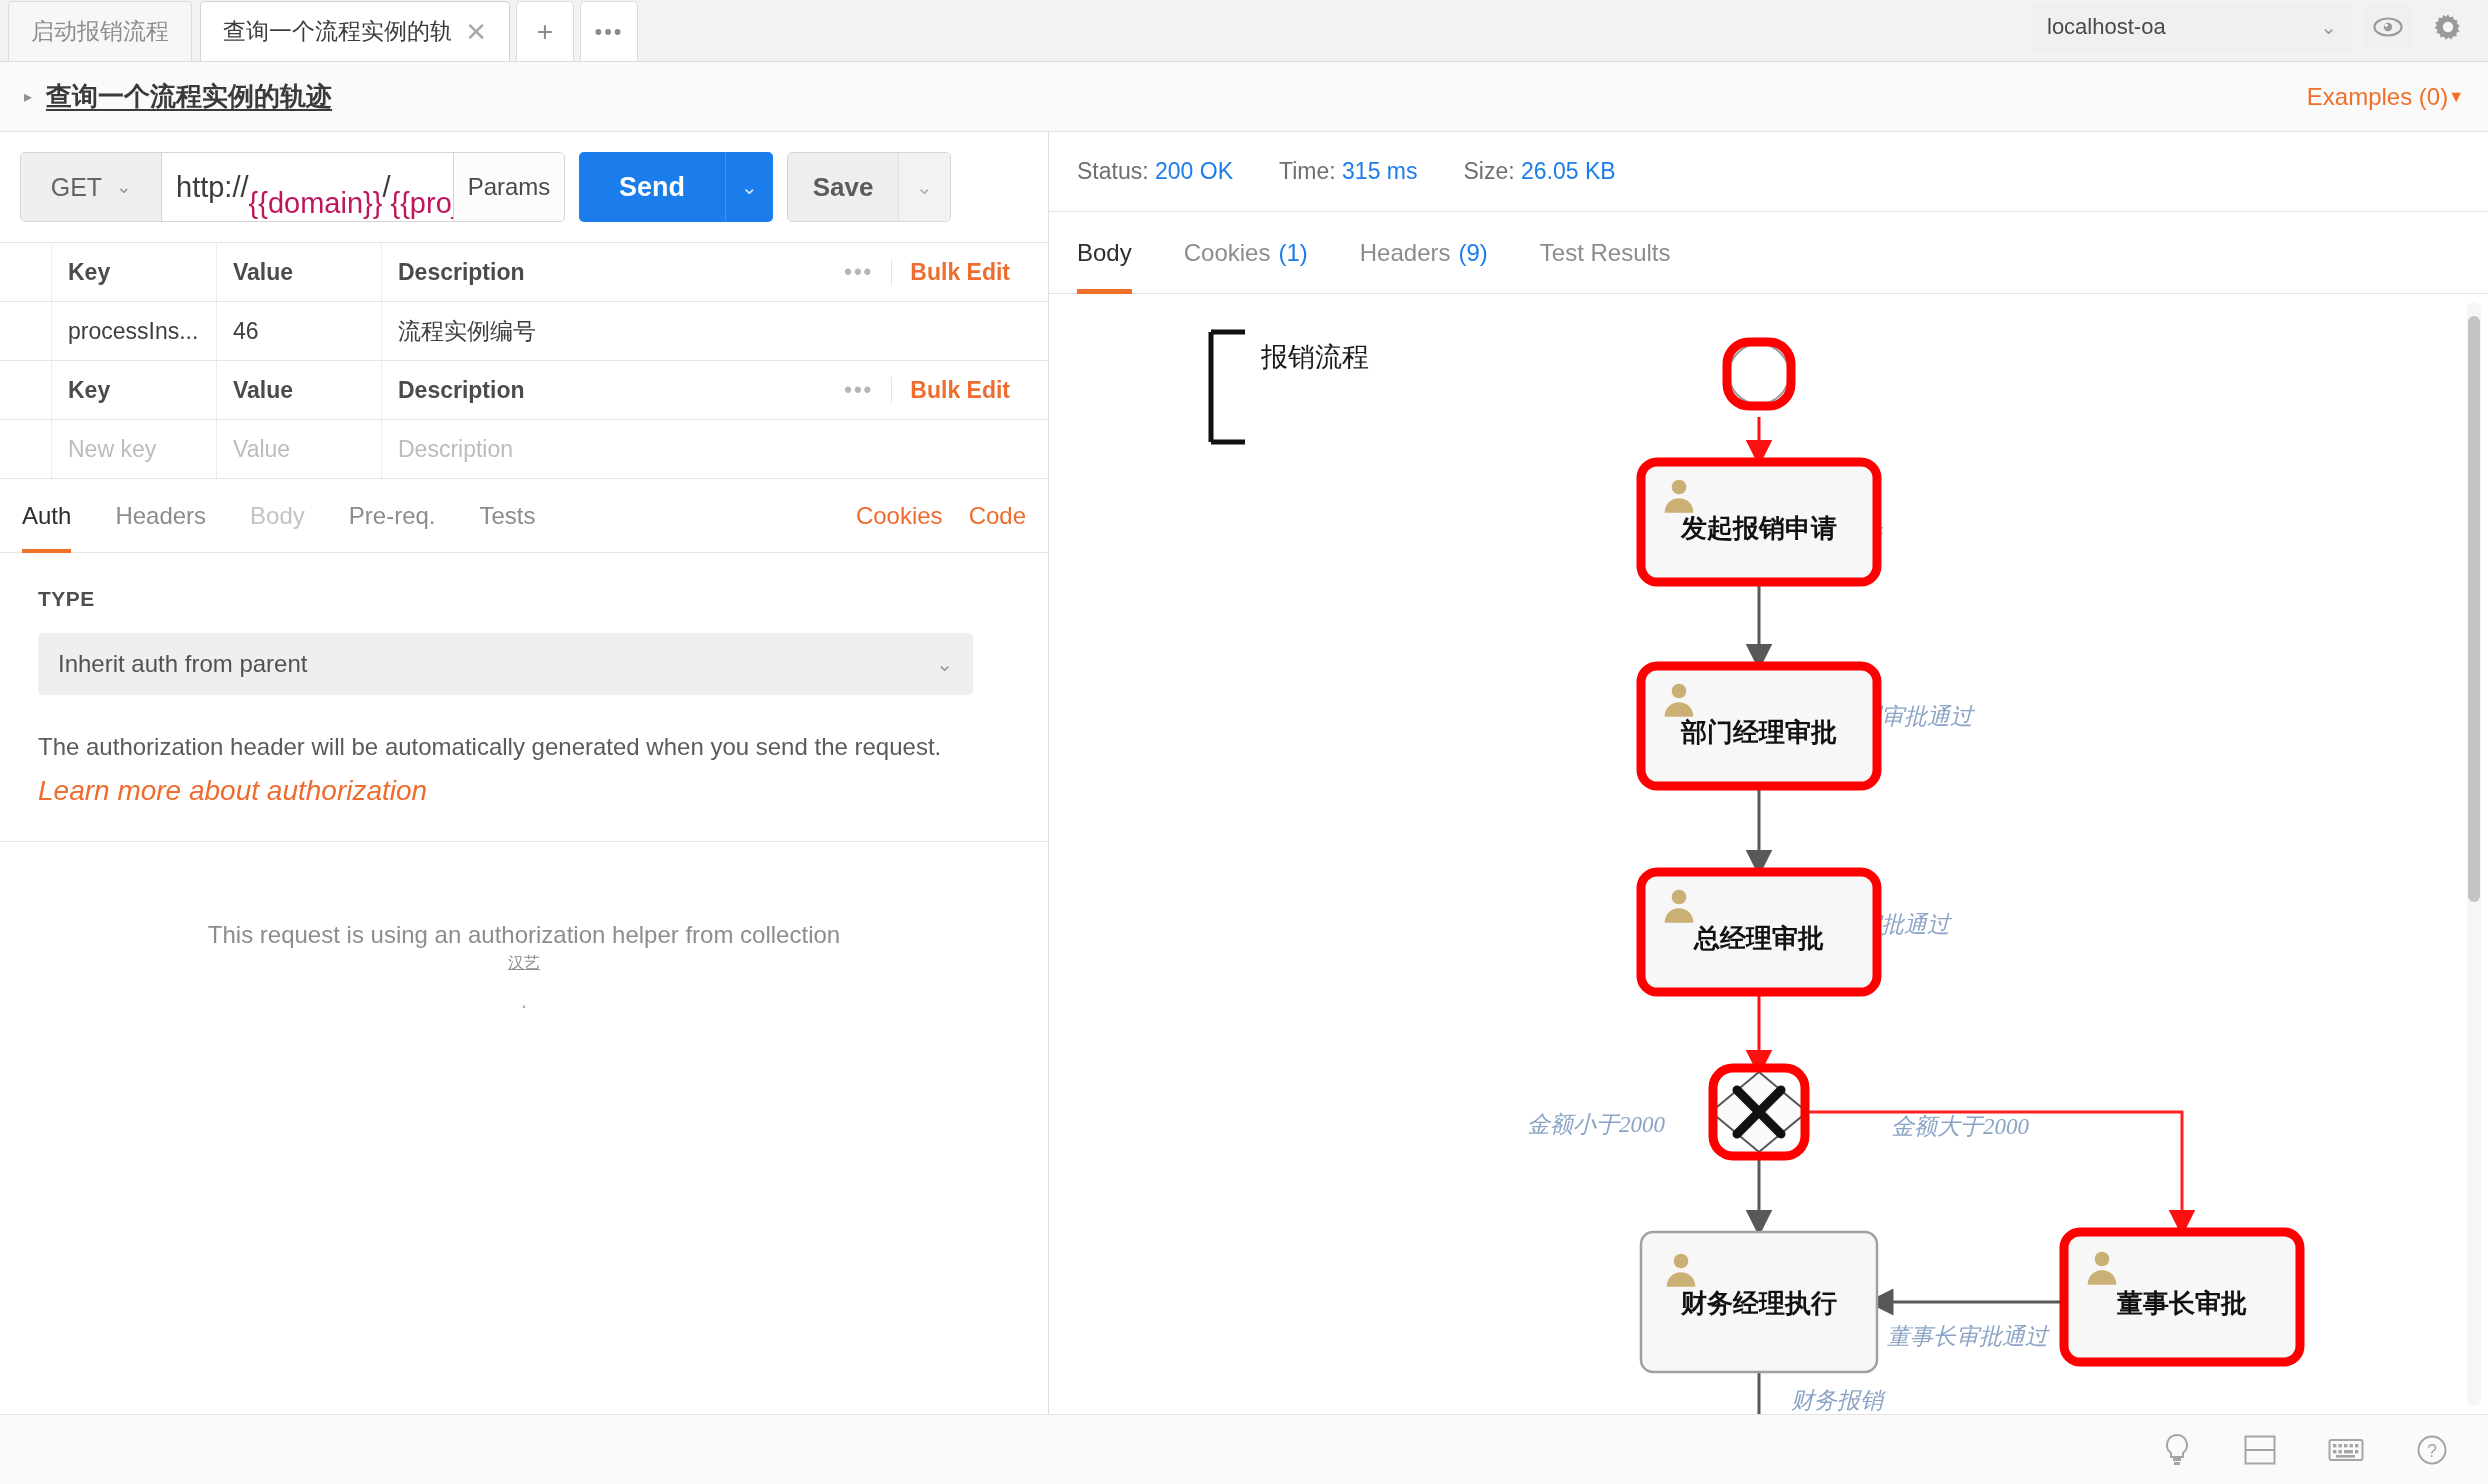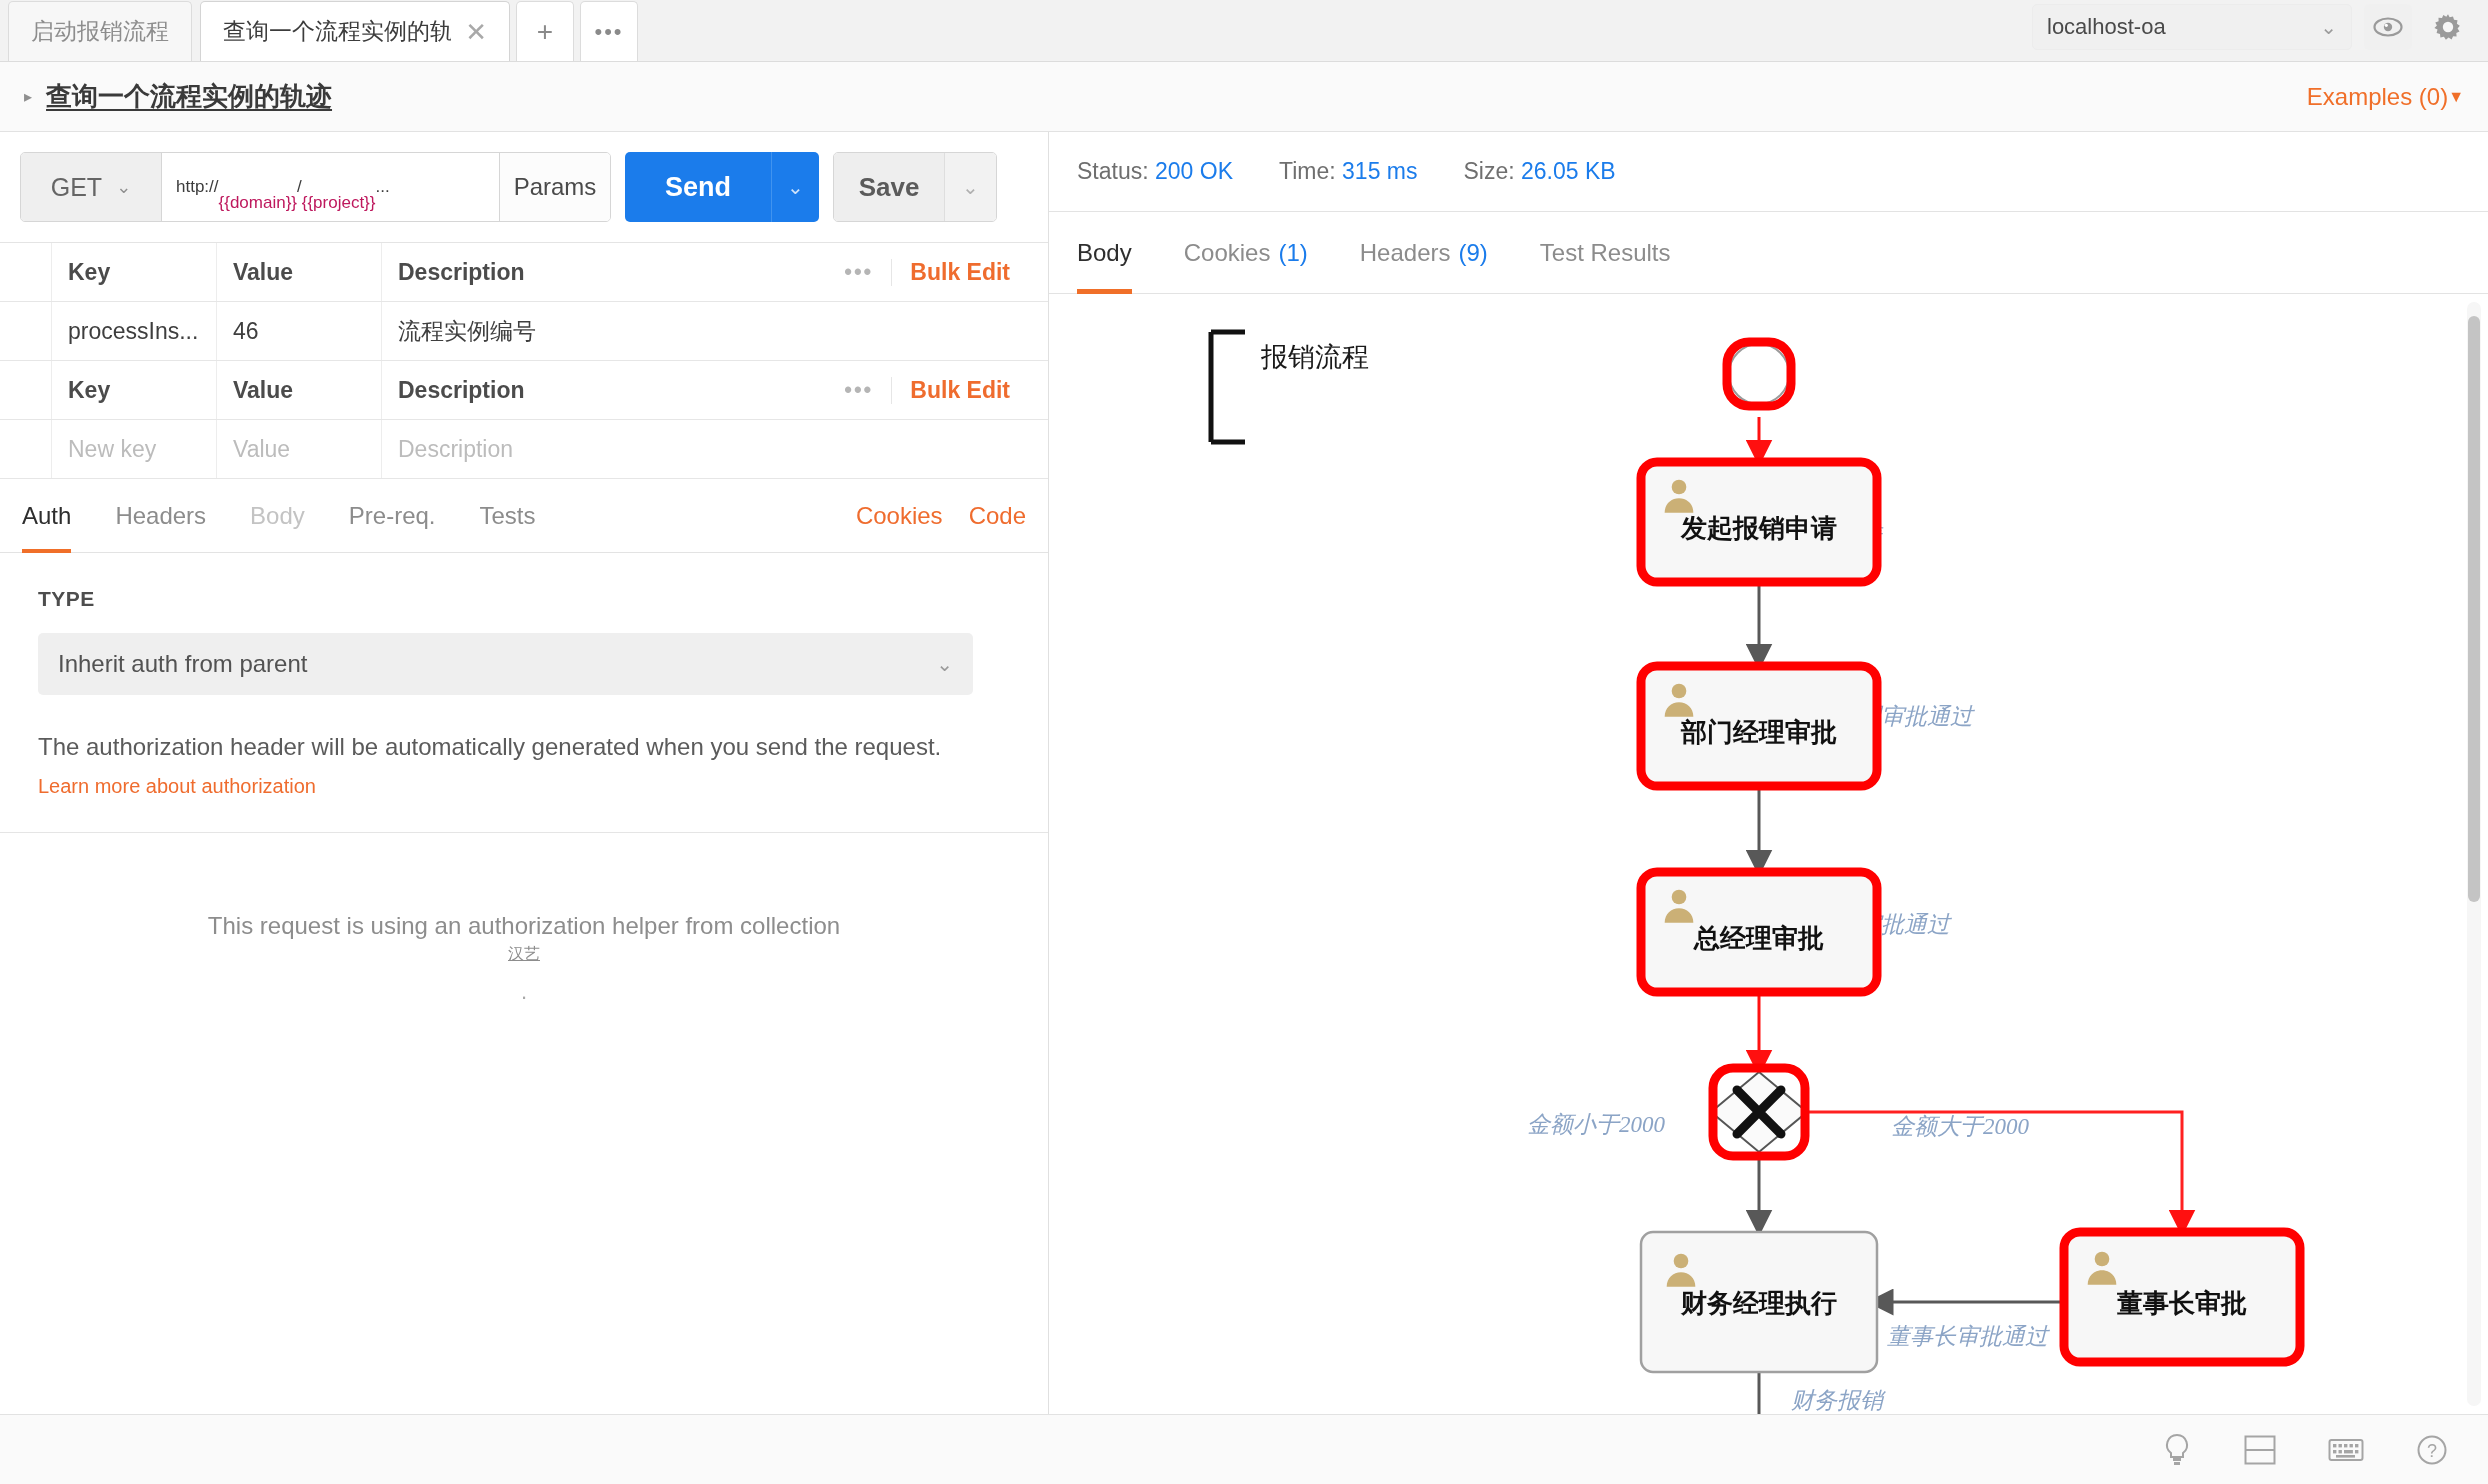--- a/index.html
+++ b/index.html
@@ -79,22 +79,22 @@
   .urlbar { height: 110px; flex: 0 0 110px; display: flex; align-items: center;
             padding: 0 20px; gap: 14px; background: #fff; }
   .method-url { display: flex; height: 70px; border: 1px solid #d6d6d6; border-radius: 5px; overflow: hidden; }
   .method {
     width: 141px; background: #efefef; display: flex; align-items: center;
     justify-content: center; gap: 14px; font-size: 25px; color: #656565;
     border-right: 1px solid #d6d6d6; cursor: pointer;
   }
   .method .chev { font-size: 18px; color: #8f8f8f; }
   .urlfield {
-    width: 338px; background: #fff; display: flex; align-items: center;
-    padding: 0 14px; font-size: 17px; color: #3c3c3c; white-space: nowrap;
+    width: 292px; background: #fff; display: flex; align-items: center;
+    padding: 0 14px; font-size: 29px; color: #3c3c3c; white-space: nowrap;
     overflow: hidden; cursor: text; border-right: 1px solid #d6d6d6;
   }
   .urlfield .var { color: #be185d; margin-top: 32px; }
   .params-btn {
     width: 110px; background: #fcfcfc; display: flex; align-items: center;
     justify-content: center; font-size: 24px; color: #4a4a4a; cursor: pointer;
   }
   .send-group { display: flex; height: 70px; border-radius: 5px; overflow: hidden; }
   .send-btn {
     width: 146px; background: #1b7ceb; color: #fff; font-size: 27px; font-weight: bold;
@@ -155,21 +155,21 @@
   
   .authpanel { padding: 34px 38px 0 38px; border-bottom: 1px solid #e5e5e5; background: #fff; }
   .type-label { font-size: 21px; font-weight: bold; color: #4d4d4d; letter-spacing: .5px; margin-bottom: 22px; }
   .type-select {
     width: 935px; height: 62px; background: #efefef; border-radius: 5px;
     display: flex; align-items: center; padding: 0 20px; font-size: 24px;
     color: #525252; cursor: pointer; margin-bottom: 38px;
   }
   .type-select .chev { margin-left: auto; color: #9a9a9a; font-size: 20px; }
   .auth-note { font-size: 24px; color: #5b5b5b; margin-bottom: 14px; }
-  .auth-link { font-size: 20px; color: #ef6c2e; cursor: pointer; padding-bottom: 34px; display: block; }
+  .auth-link { font-size: 28px; color: #ef6c2e; cursor: pointer; padding-bottom: 34px; display: block; font-style: italic; }
 
   .helper-block {
     padding: 74px 0 0 0; text-align: center; flex: 1;
   }
   .helper-line { font-size: 24px; color: #8d8d8d; line-height: 1.55; }
   .helper-coll { font-size: 16px; color: #8d8d8d; text-decoration: underline; cursor: pointer; }
   .helper-dot { font-size: 22px; color: #a8a8a8; margin-top: 14px; }
 
   
   .statusrow {

